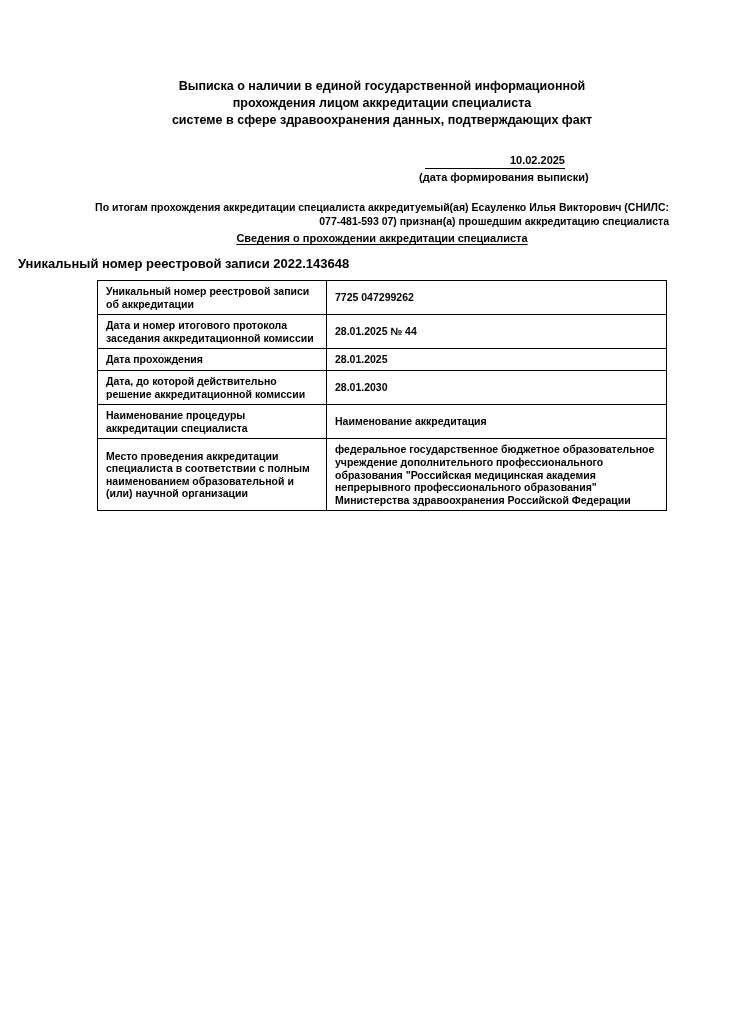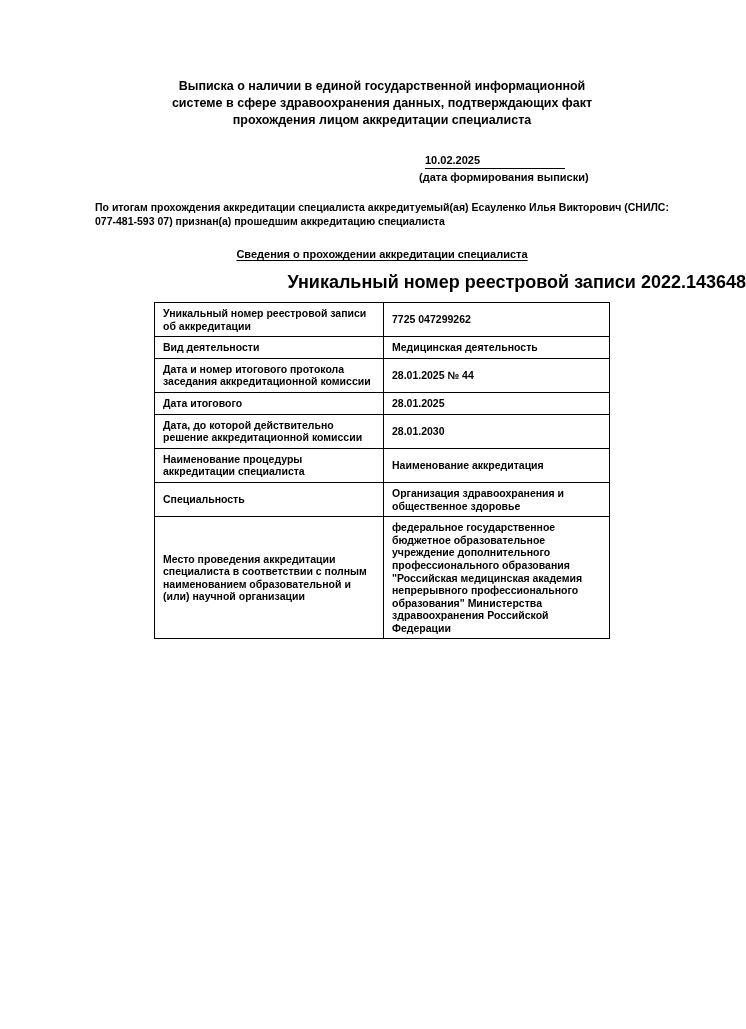--- a/index.html
+++ b/index.html
@@ -21,55 +21,55 @@
     padding-left: 18px;
   }
   .title {
     text-align: center;
     font-size: 12.5px;
     line-height: 17px;
   }
   .date-block {
     width: 152px;
     margin: 25px 175px 0 auto;
-    text-align: left;
+    text-align: right;
     font-size: 11px;
   }
   .date-underline {
     margin: 0 6px;
     padding-bottom: 2px;
     border-bottom: 1.5px solid #000;
     line-height: 12px;
   }
   .date-caption {
     padding-top: 2px;
     line-height: 13px;
     white-space: nowrap;
   }
   .intro {
     max-width: 574px;
     margin: 17px auto 0;
-    text-align: left;
+    text-align: right;
     font-size: 10.5px;
     line-height: 13.5px;
   }
   .section-heading {
-    margin-top: 20px;
+    margin-top: 4px;
     text-align: center;
     font-size: 11px;
     text-decoration: underline;
     text-underline-offset: 2px;
   }
   .record-heading {
     margin-top: 12px;
-    text-align: right;
-    font-size: 18px;
+    text-align: left;
+    font-size: 13px;
   }
   table.details {
-    width: 456px;
+    width: 570px;
     margin: 9px auto 0;
     border-collapse: collapse;
     table-layout: fixed;
     font-size: 10.5px;
     line-height: 12.6px;
   }
   .details td {
     border: 1.5px solid #000;
     padding: 4px 8px;
     vertical-align: middle;
@@ -79,65 +79,57 @@
     width: 212px;
   }
 </style>
 </head>
 <body>
 
 <div class="page">
 
   <div class="title">
     <div>Выписка о наличии в единой государственной информационной</div>
+    <div>прохождения лицом аккредитации специалиста</div>
     <div>системе в сфере здравоохранения данных, подтверждающих факт</div>
-    <div>прохождения лицом аккредитации специалиста</div>
   </div>
 
   <div class="date-block">
     <div class="date-underline">10.02.2025</div>
     <div class="date-caption">(дата формирования выписки)</div>
   </div>
 
   <p class="intro">По итогам прохождения аккредитации специалиста аккредитуемый(ая) Есауленко Илья Викторович (СНИЛС: 077-481-593 07) признан(а) прошедшим аккредитацию специалиста</p>
 
   <div class="section-heading">Сведения о прохождении аккредитации специалиста</div>
 
   <div class="record-heading">Уникальный номер реестровой записи 2022.143648</div>
 
   <table class="details">
     <tbody>
       <tr>
         <td class="label">Уникальный номер реестровой записи об аккредитации</td>
         <td class="value">7725 047299262</td>
       </tr>
       <tr>
-        <td class="label">Вид деятельности</td>
-        <td class="value">Медицинская деятельность</td>
-      </tr>
-      <tr>
         <td class="label">Дата и номер итогового протокола заседания аккредитационной комиссии</td>
         <td class="value">28.01.2025 № 44</td>
       </tr>
       <tr>
-        <td class="label">Дата итогового</td>
+        <td class="label">Дата прохождения</td>
         <td class="value">28.01.2025</td>
       </tr>
       <tr>
         <td class="label">Дата, до которой действительно решение аккредитационной комиссии</td>
         <td class="value">28.01.2030</td>
       </tr>
       <tr>
         <td class="label">Наименование процедуры аккредитации специалиста</td>
         <td class="value">Наименование аккредитация</td>
       </tr>
       <tr>
-        <td class="label">Специальность</td>
-        <td class="value">Организация здравоохранения и общественное здоровье</td>
-      </tr>
-      <tr>
         <td class="label">Место проведения аккредитации специалиста в соответствии с полным наименованием образовательной и (или) научной организации</td>
         <td class="value">федеральное государственное бюджетное образовательное учреждение дополнительного профессионального образования "Российская медицинская академия непрерывного профессионального образования" Министерства здравоохранения Российской Федерации</td>
       </tr>
     </tbody>
   </table>
 
 </div>
 
 </body></html>

